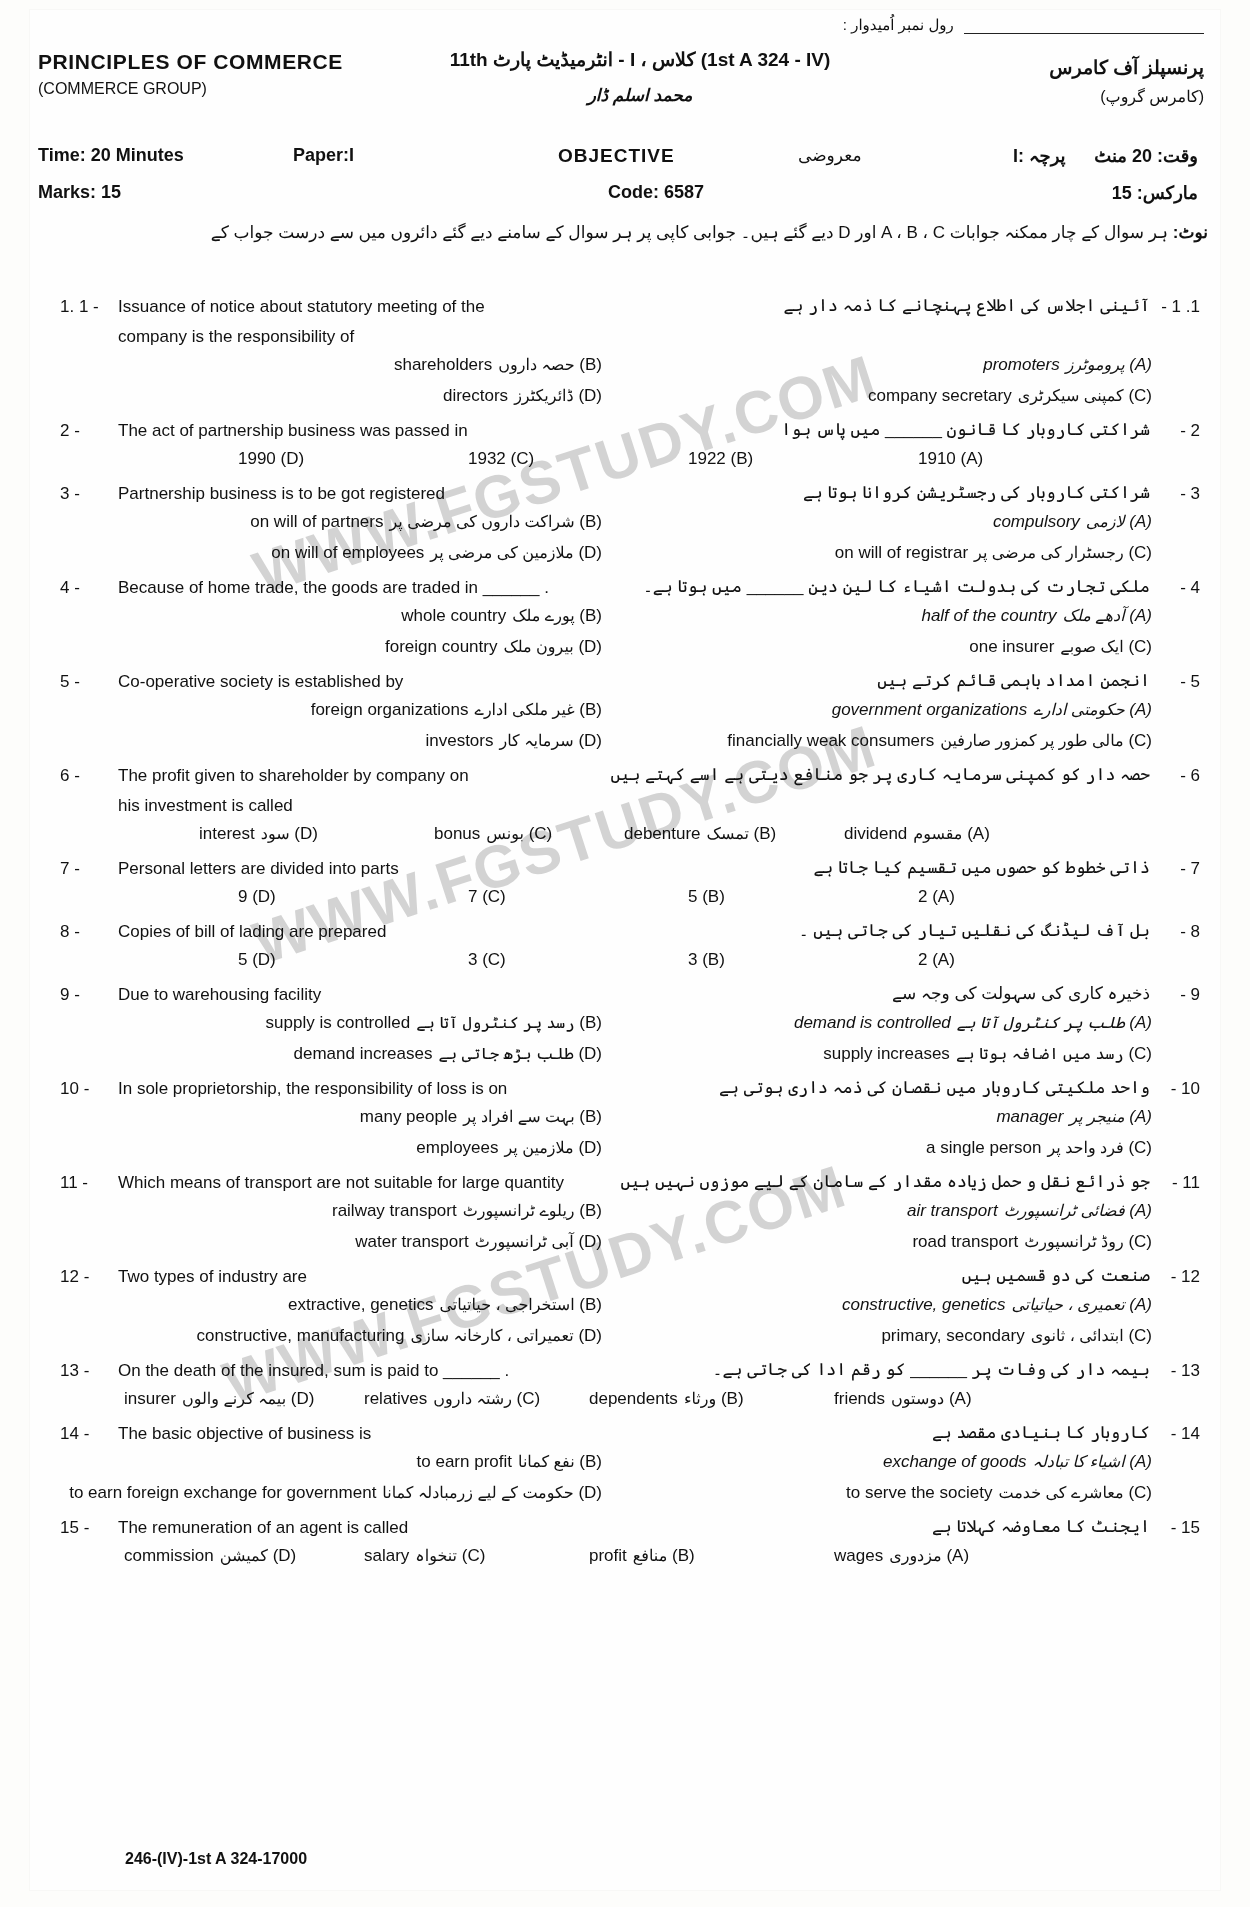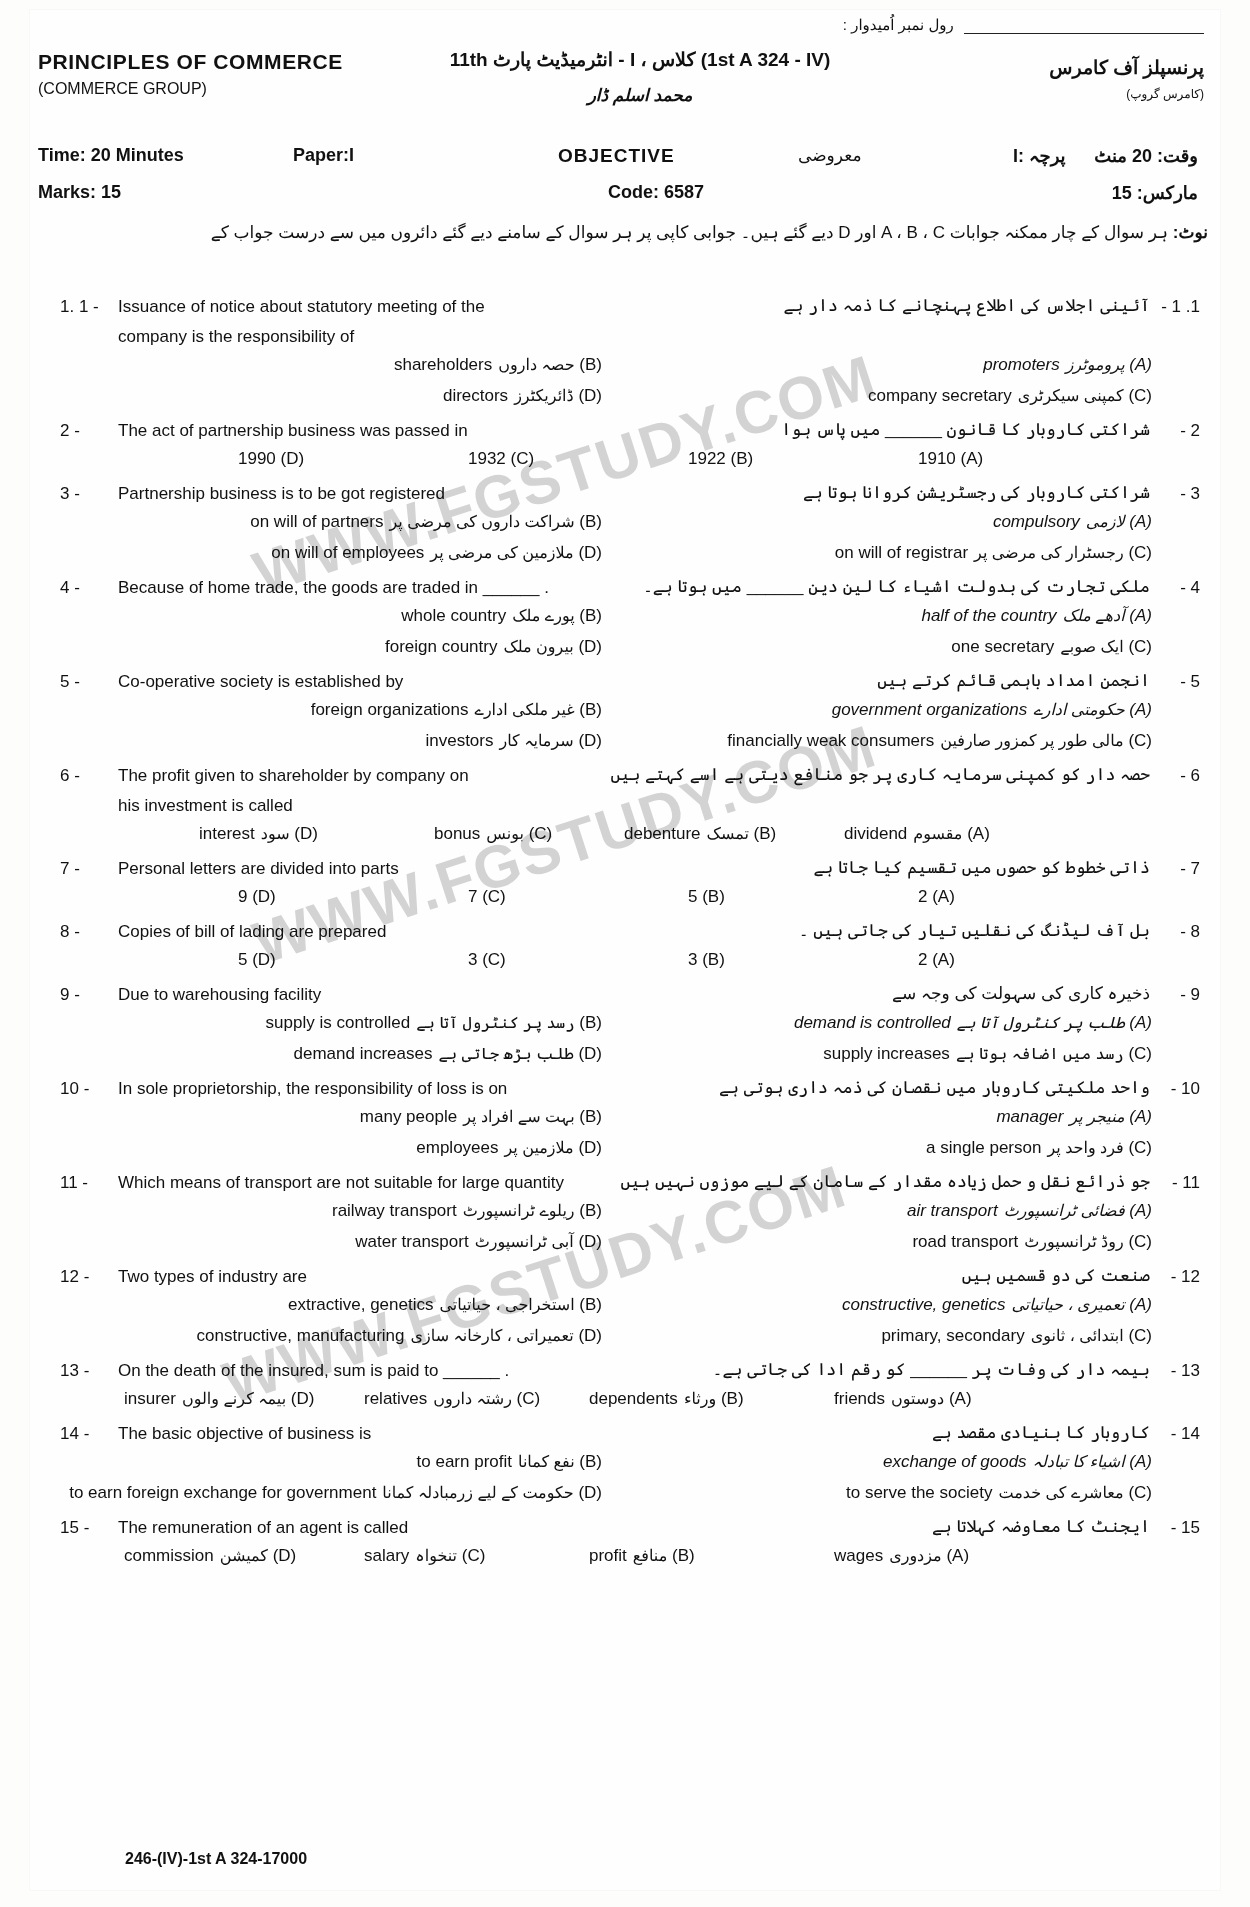--- a/index.html
+++ b/index.html
@@ -99,21 +99,21 @@
     position: absolute;
     right: 16px;
     top: 46px;
     width: 250px;
     text-align: right;
     direction: rtl;
     font-size: 19px;
     font-weight: bold;
   }
   .hdr-right .sub {
-    font-size: 12px;
+    font-size: 16px;
     font-weight: normal;
     margin-top: 8px;
   }
   .row-meta {
     position: absolute;
     left: 8px;
     top: 135px;
     width: 1170px;
     height: 30px;
   }
@@ -361,21 +361,21 @@
             <span class="qtext-ur">ملکی تجارت کی بدولت اشیاء کا لین دین ______ میں ہوتا ہے۔</span>
             <span class="qnum-ur">4 -</span>
           </div>
           <div class="opts">
             <div class="optrow">
               <span class="opt col-B"><span class="opt-en">whole country</span><span class="ur">پورے ملک</span> <span class="lab">(B)</span></span>
               <span class="opt col-A"><span class="opt-en">half of the country</span><span class="ur">آدھے ملک</span> <span class="lab">(A)</span></span>
             </div>
             <div class="optrow">
               <span class="opt col-D"><span class="opt-en">foreign country</span><span class="ur">بیرون ملک</span> <span class="lab">(D)</span></span>
-              <span class="opt col-C"><span class="opt-en">one secretary</span><span class="ur">ایک صوبے</span> <span class="lab">(C)</span></span>
+              <span class="opt col-C"><span class="opt-en">one insurer</span><span class="ur">ایک صوبے</span> <span class="lab">(C)</span></span>
             </div>
           </div>
         </div>
         <div class="q">
           <div class="qhead">
             <span class="qnum-en">5 -</span>
             <span class="qtext-en">Co-operative society is established by</span>
             <span class="qtext-ur">انجمن امداد باہمی قائم کرتے ہیں</span>
             <span class="qnum-ur">5 -</span>
           </div>

